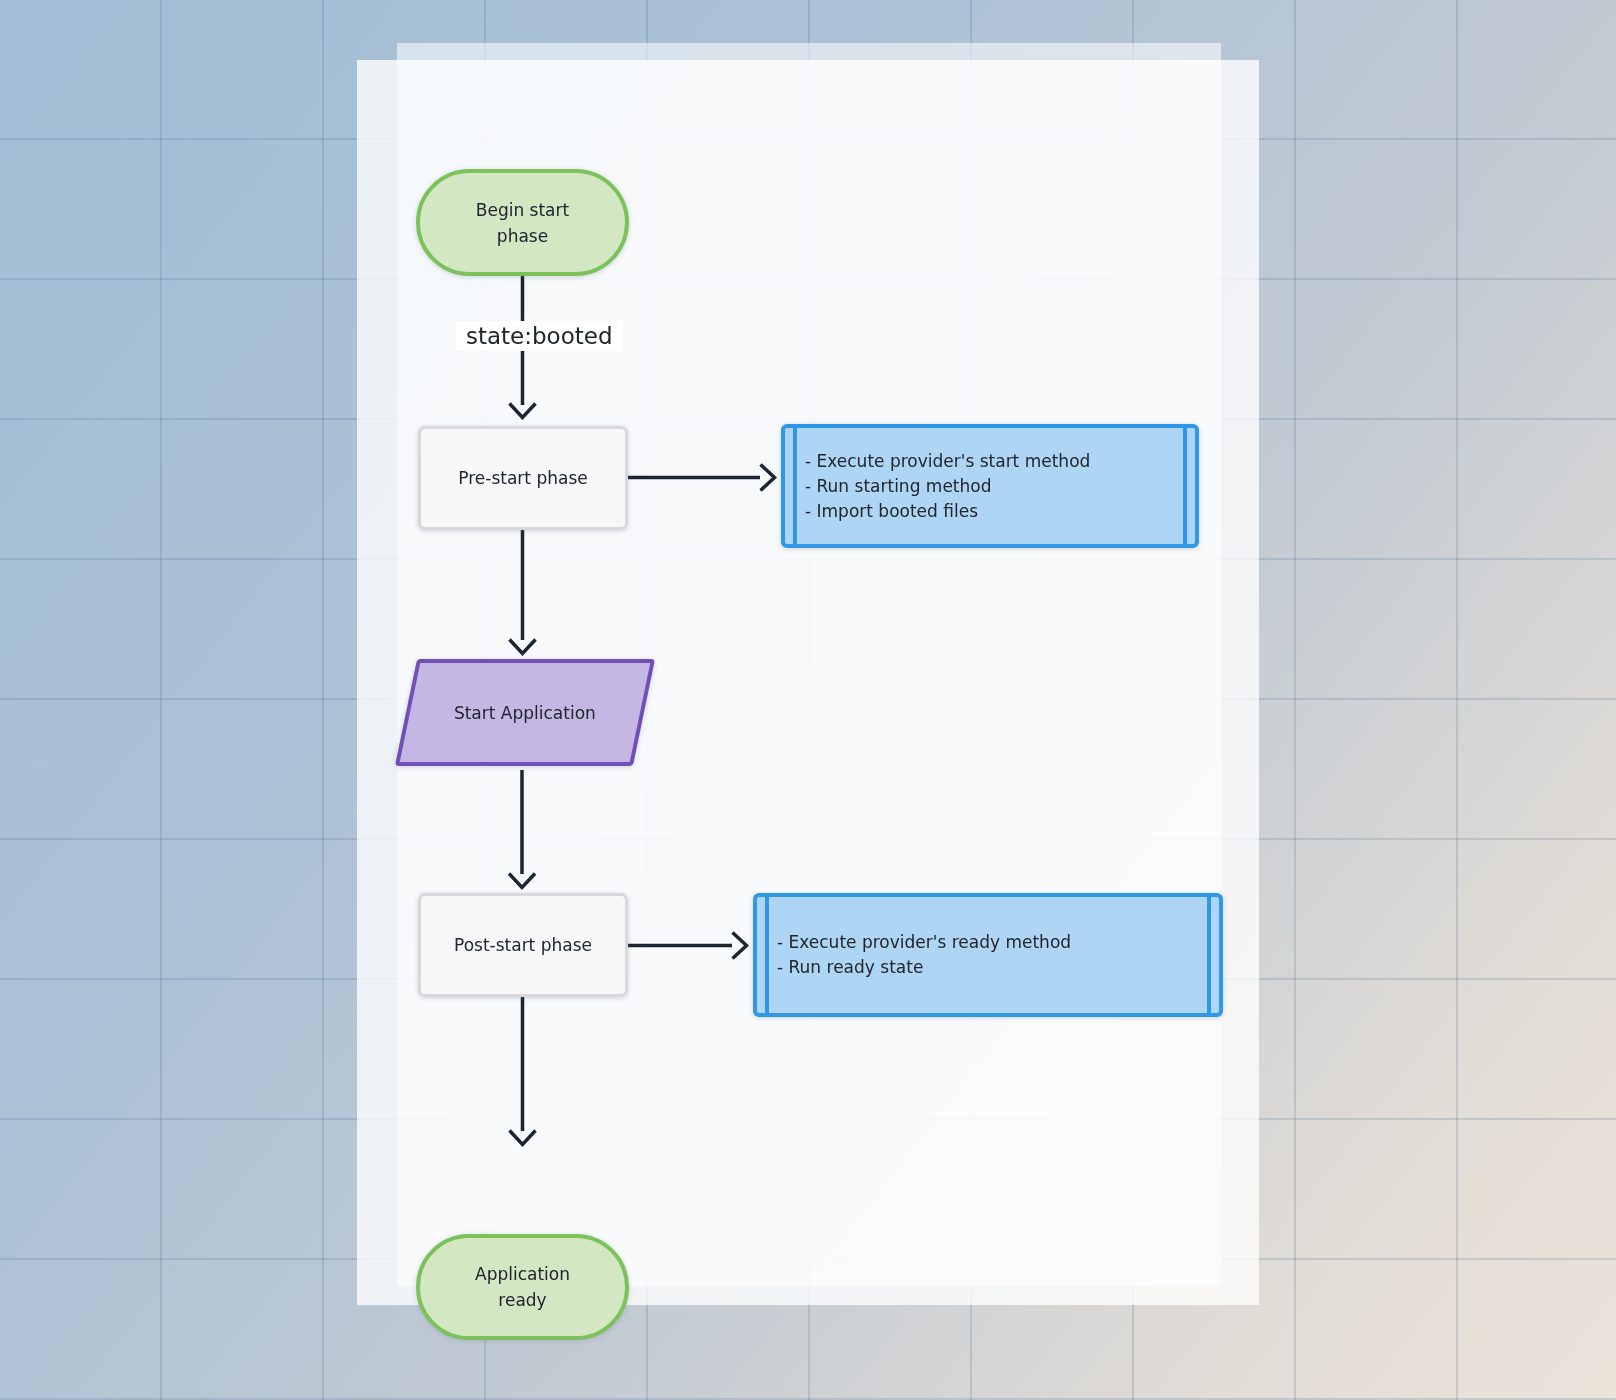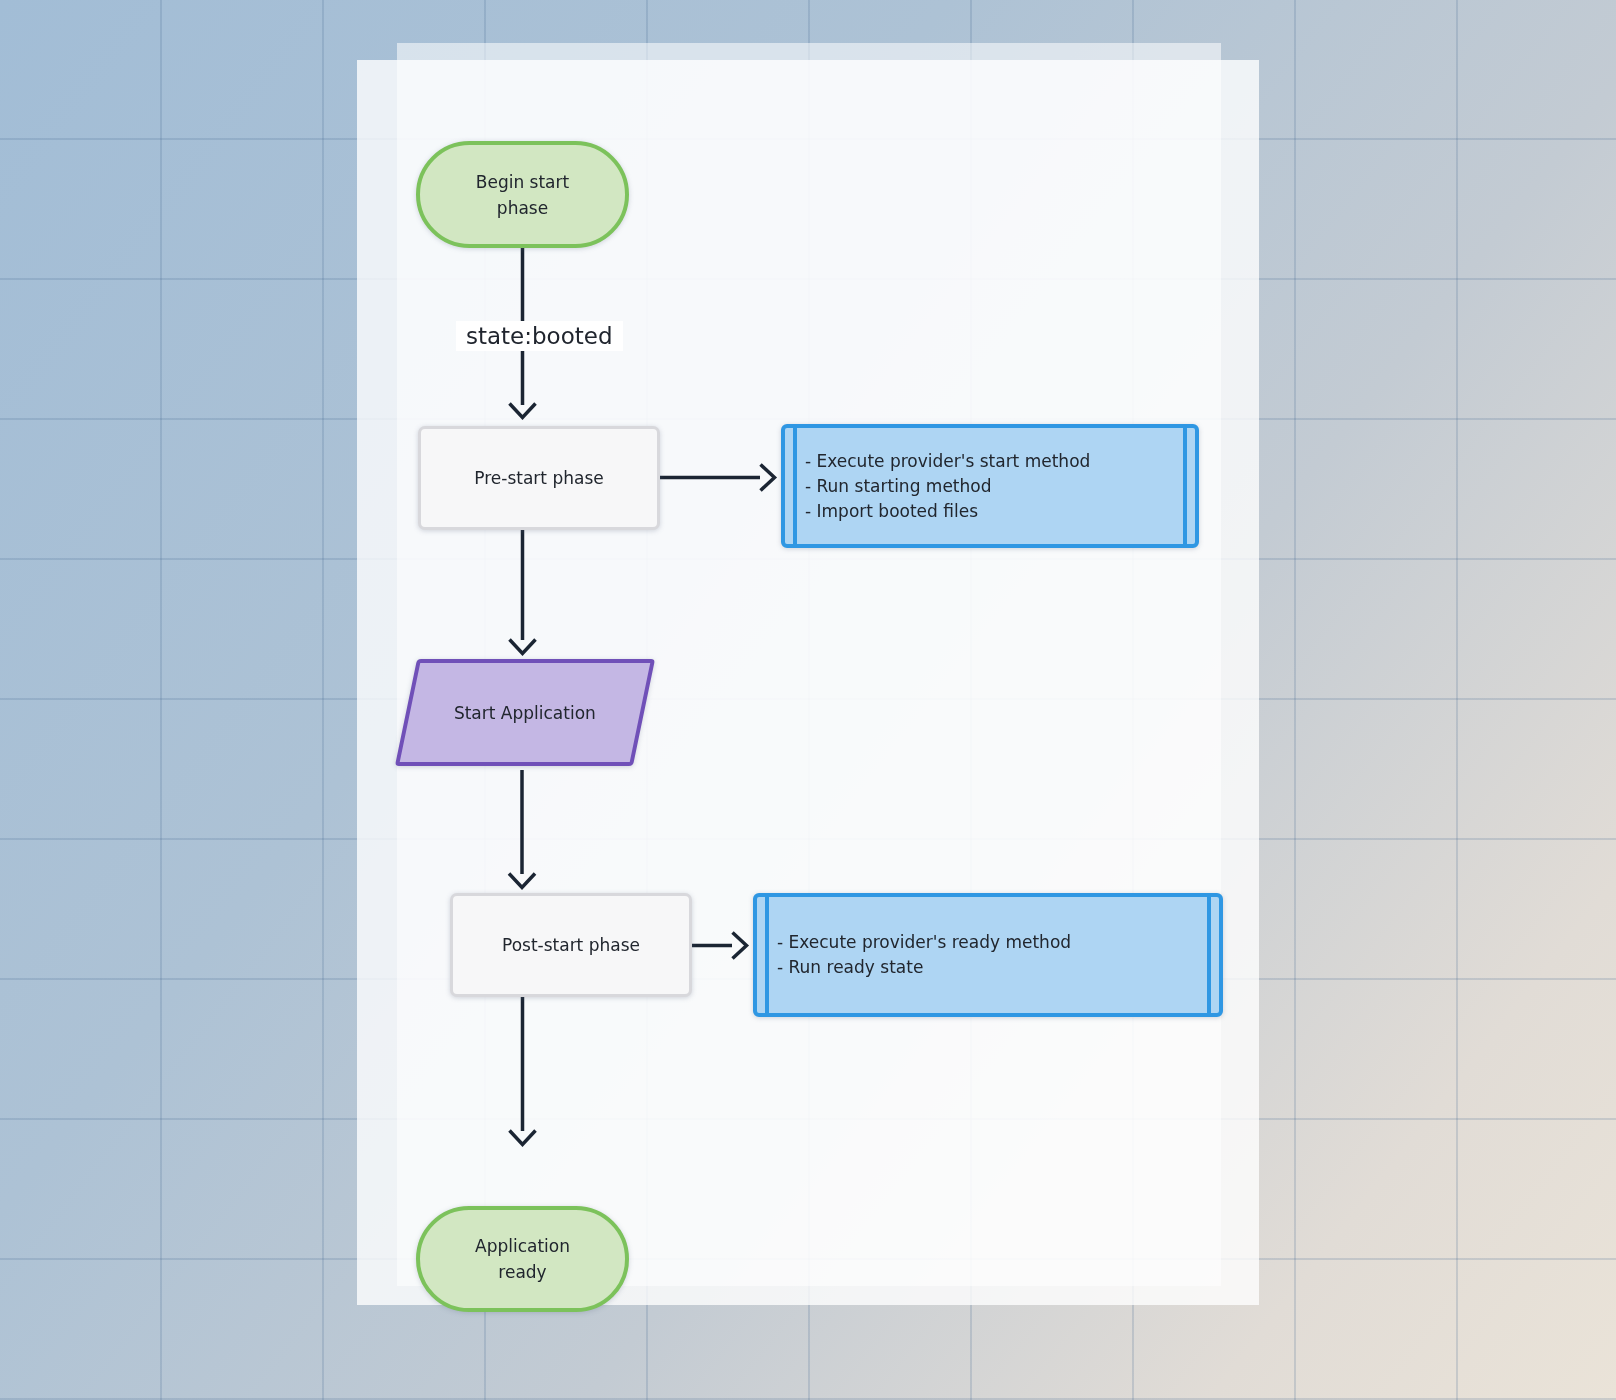--- a/index.html
+++ b/index.html
@@ -19,25 +19,25 @@
   .panel-front{left:397px;top:43px;width:824px;height:1243px;background:rgba(255,255,255,0.55);}
   svg.edges{position:absolute;left:0;top:0;}
 
   .node{
     position:absolute;display:flex;align-items:center;justify-content:center;
     box-sizing:border-box;color:#21262e;font-size:17px;line-height:26px;text-align:center;
     box-shadow:0 1px 5px rgba(100,110,135,0.28);
   }
   .stadium{
     width:213px;height:107px;border-radius:54px;
-    background:#d2e7c2;border:4px solid #7cc25b;
+    background:#d2e7c2;border:4px solid #7cc25b;margin-top:28px;
   }
   .stadium span{display:block;max-width:130px;}
   .process{
-    width:242px;height:104px;border-radius:7px;
+    width:210px;height:104px;border-radius:7px;
     background:#f7f7f8;border:3px solid #d8d8dc;
   }
   .subroutine{
     height:124px;border-radius:6px;justify-content:flex-start;
     background:#aed5f3;border:4px solid #2f97e3;
     padding:0 20px;text-align:left;
   }
   .subroutine .sub-bar{
     position:absolute;top:0;bottom:0;width:4px;background:#2f97e3;
   }
@@ -109,21 +109,21 @@
       <div>- Execute provider's start method</div>
       <div>- Run starting method</div>
       <div>- Import booted files</div>
     </div>
   </div>
 
   <div class="node parallelogram" style="left:406px;top:659px;">
     <span>Start Application</span>
   </div>
 
-  <div class="node process" style="left:418px;top:893px;margin-left:32px;">
+  <div class="node process" style="left:418px;top:893px;">
     <span>Post-start phase</span>
   </div>
 
   <div class="node subroutine" style="left:753px;top:893px;width:470px;">
     <div class="sub-bar left"></div>
     <div class="sub-bar right"></div>
     <div class="sub-lines">
       <div>- Execute provider's ready method</div>
       <div>- Run ready state</div>
     </div>

